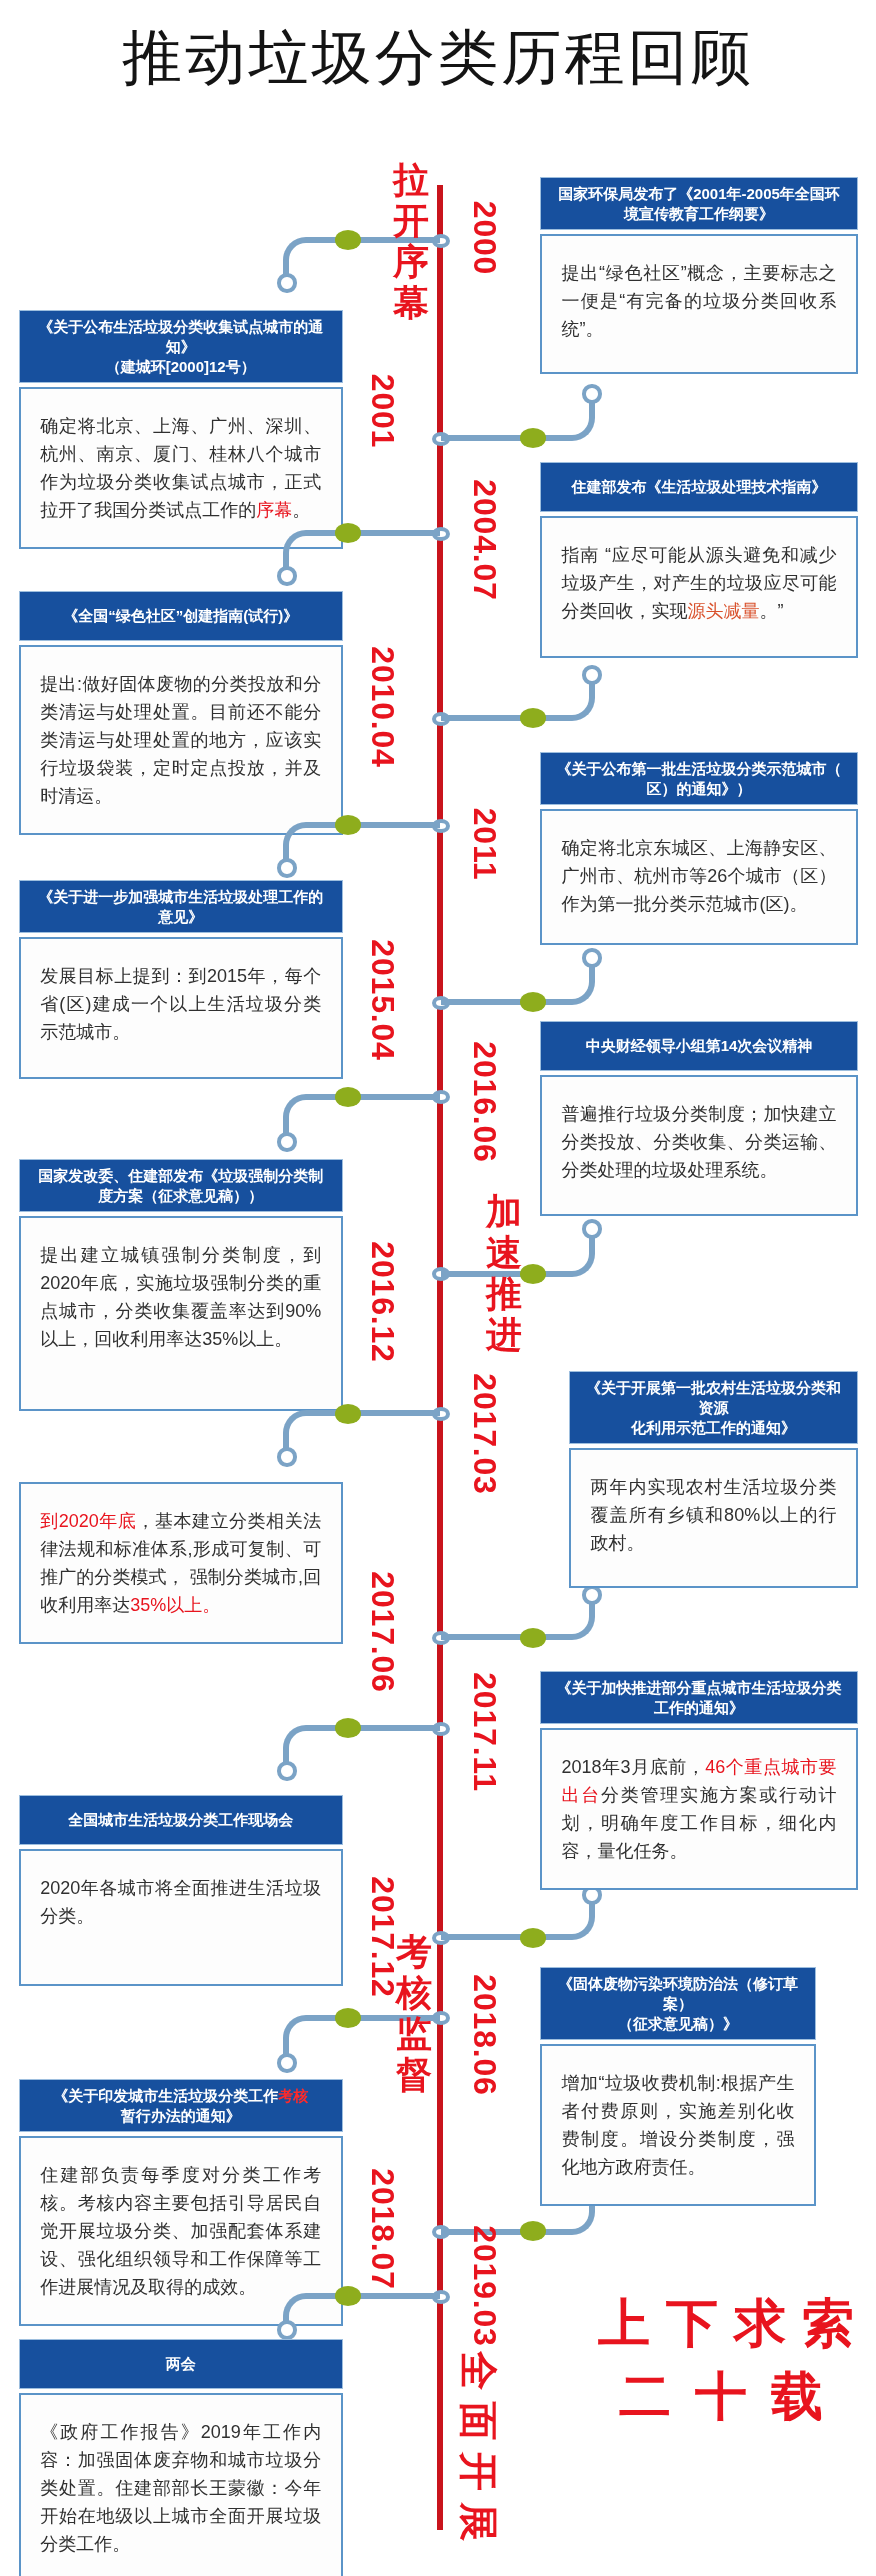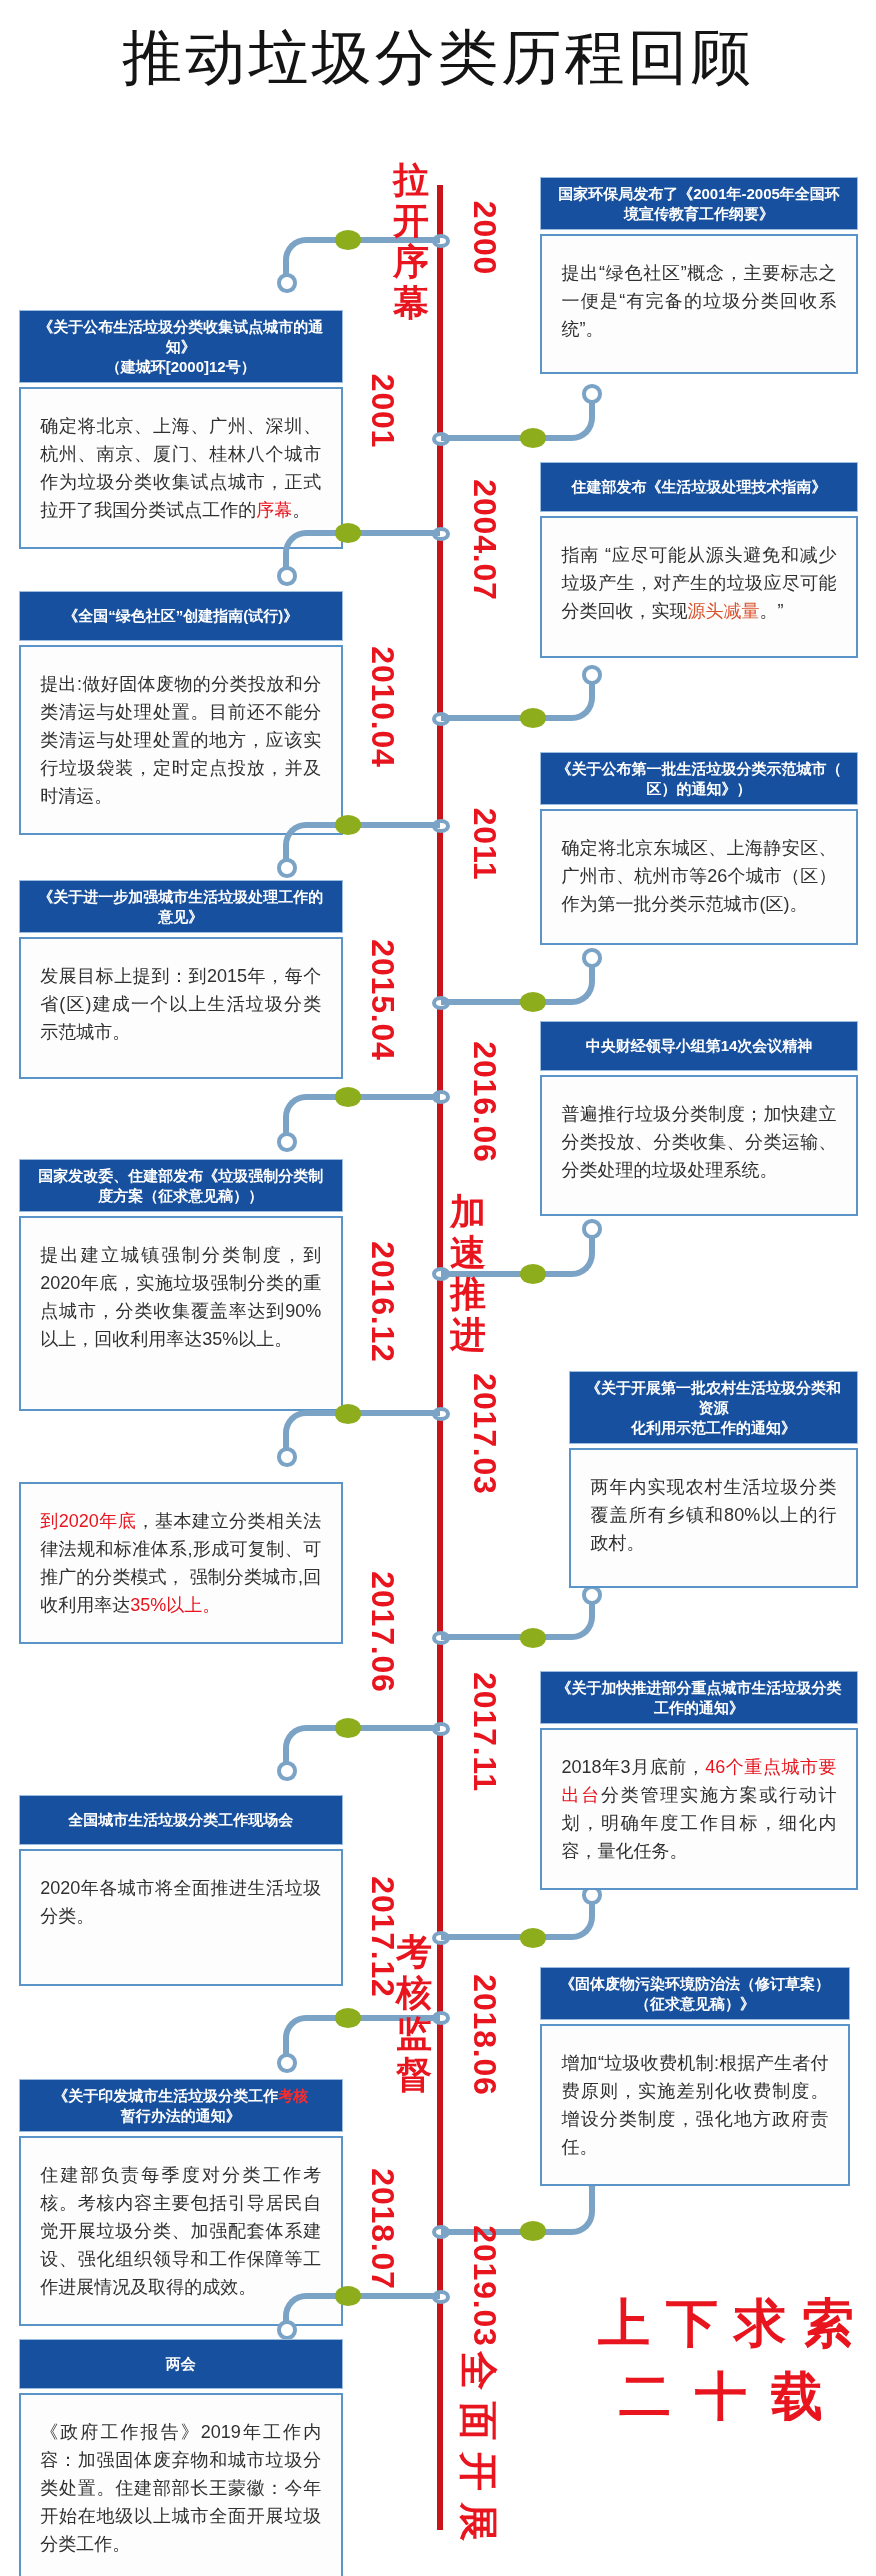--- a/index.html
+++ b/index.html
@@ -237,21 +237,21 @@
       <div class="bdy" style="min-height: 154px;"><span>住建部负责每季度对分类工作考核。考核内容主要包括引导居民自觉开展垃圾分类、加强配套体系建设、强化组织领导和工作保障等工作进展情况及取得的成效。</span></div>
     </div>
   </div>
 
   <div>
     <div class="jring" style="left: 432px; top: 2225px;"></div>
     <div class="elbow right" style="left: 441px; top: 2177px; width: 154px; height: 58px;"></div>
     <div class="gdot" style="left: 520px; top: 2221px;"></div>
     <div class="ering" style="left: 582px; top: 2167px;"></div>
     <div class="year" style="left: 382px; top: 2229px;">2018.07</div>
-    <div class="box" style="left: 540px; top: 1967px; width: 310px;">
+    <div class="box" style="left: 540px; top: 1967px; width: 276px;">
       <div class="hdr">
             <div><span>《固体废物污染环境防治法（修订草案）</span></div>
             <div><span>（征求意见稿）》</span></div>
           </div>
       <div class="bdy" style="min-height: 142px;"><span>增加“垃圾收费机制:根据产生者付费原则，实施差别化收费制度。增设分类制度，强化地方政府责任。</span></div>
     </div>
   </div>
 
   <div>
     <div class="jring" style="left: 432px; top: 2290px;"></div>
@@ -262,20 +262,20 @@
     <div class="box" style="left: 18.7px; top: 2339px; width: 324px;">
       <div class="hdr">
             <div><span>两会</span></div>
           </div>
       <div class="bdy" style="min-height: 156px;"><span>《政府工作报告》2019年工作内容：加强固体废弃物和城市垃圾分类处置。住建部部长王蒙徽：今年开始在地级以上城市全面开展垃圾分类工作。</span></div>
     </div>
   </div>
 </div>
   <div id="phases">
       <div class="phase stack" style="left: 393px; top: 159px;">拉开序幕</div>
-      <div class="phase stack" style="left: 450px; top: 1191px;">加速推进</div>
+      <div class="phase stack" style="left: 486px; top: 1191px;">加速推进</div>
       <div class="phase stack" style="left: 396px; top: 1931px;">考核监督</div>
       <div class="phase rot" style="left: 478px; top: 2452px;">全面开展</div>
     </div>
   <div class="slogan l2" style="left:733px;top:2397px;">二十载</div>
   <div class="slogan l1" style="left:734px;top:2324px;">上下求索</div>
 </div>
 
 
 </body></html>

